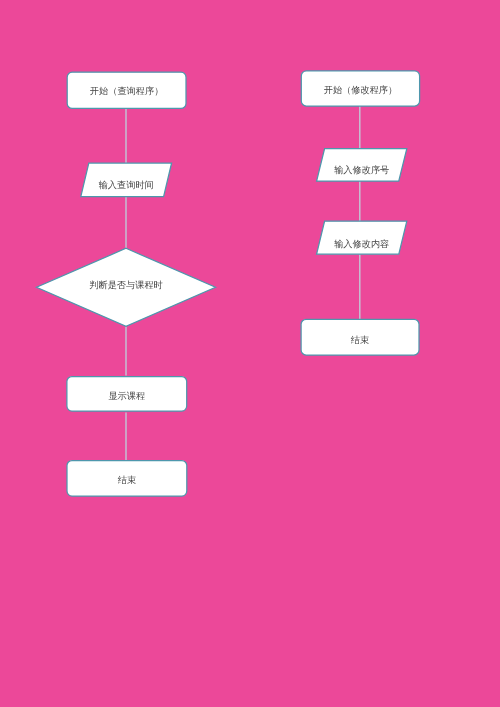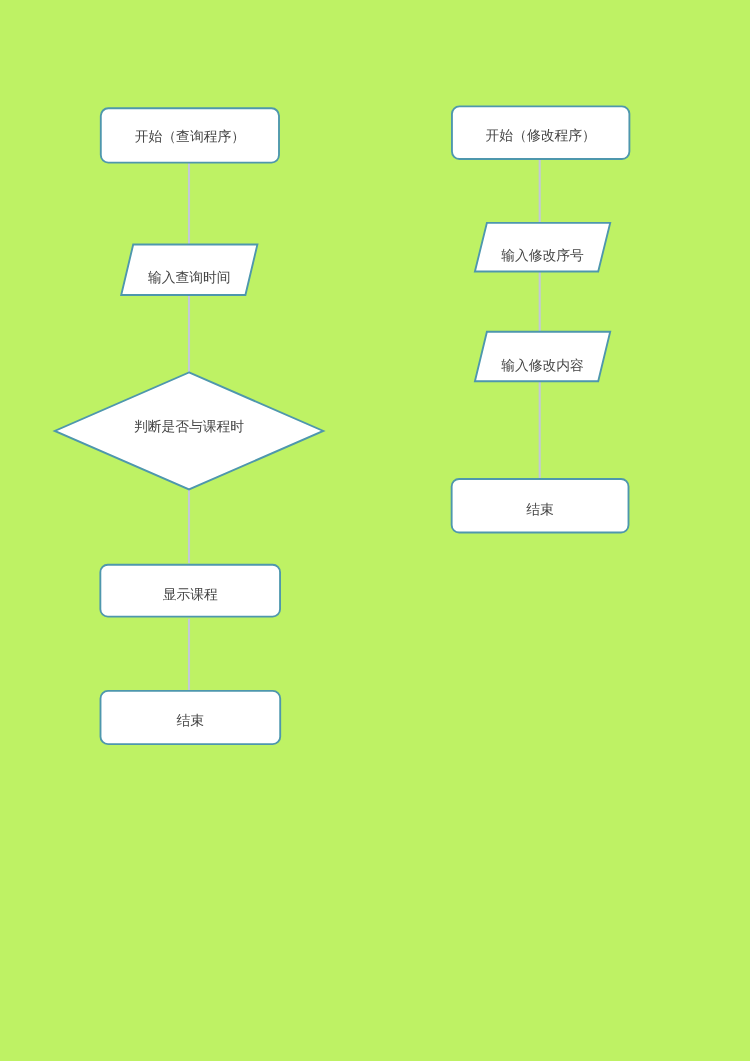--- a/index.html
+++ b/index.html
@@ -1,19 +1,19 @@
 <!DOCTYPE html>
 <html><head>
 <meta charset="utf-8">
 <title>Flowchart</title>
 <style>
   html,body{margin:0;padding:0;background:#ffffff;}
   body{width:500px;height:707px;overflow:hidden;
        font-family:"Liberation Serif","DejaVu Serif",serif;}
-  #page{position:relative;width:500px;height:707px;background:#bef264;overflow:hidden;text-decoration:underline;}
+  #page{position:relative;width:500px;height:707px;background:#ec4899;overflow:hidden;text-decoration:underline;}
   svg.chart{position:absolute;left:0;top:0;width:500px;height:707px;display:block;}
   .node-label{font-family:"Liberation Serif","DejaVu Serif",serif;
               -webkit-font-smoothing:antialiased;text-rendering:geometricPrecision;
               filter:opacity(100%);
               text-anchor:middle;dominant-baseline:alphabetic;
               white-space:pre;}
   .shape{vector-effect:none;}
 </style>
 </head>
 <body>

